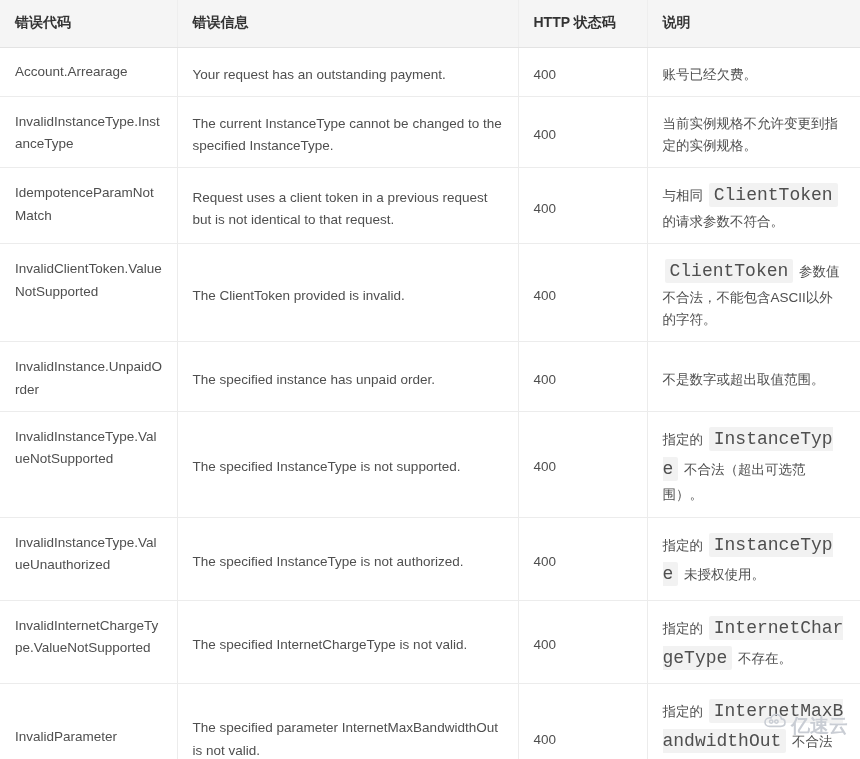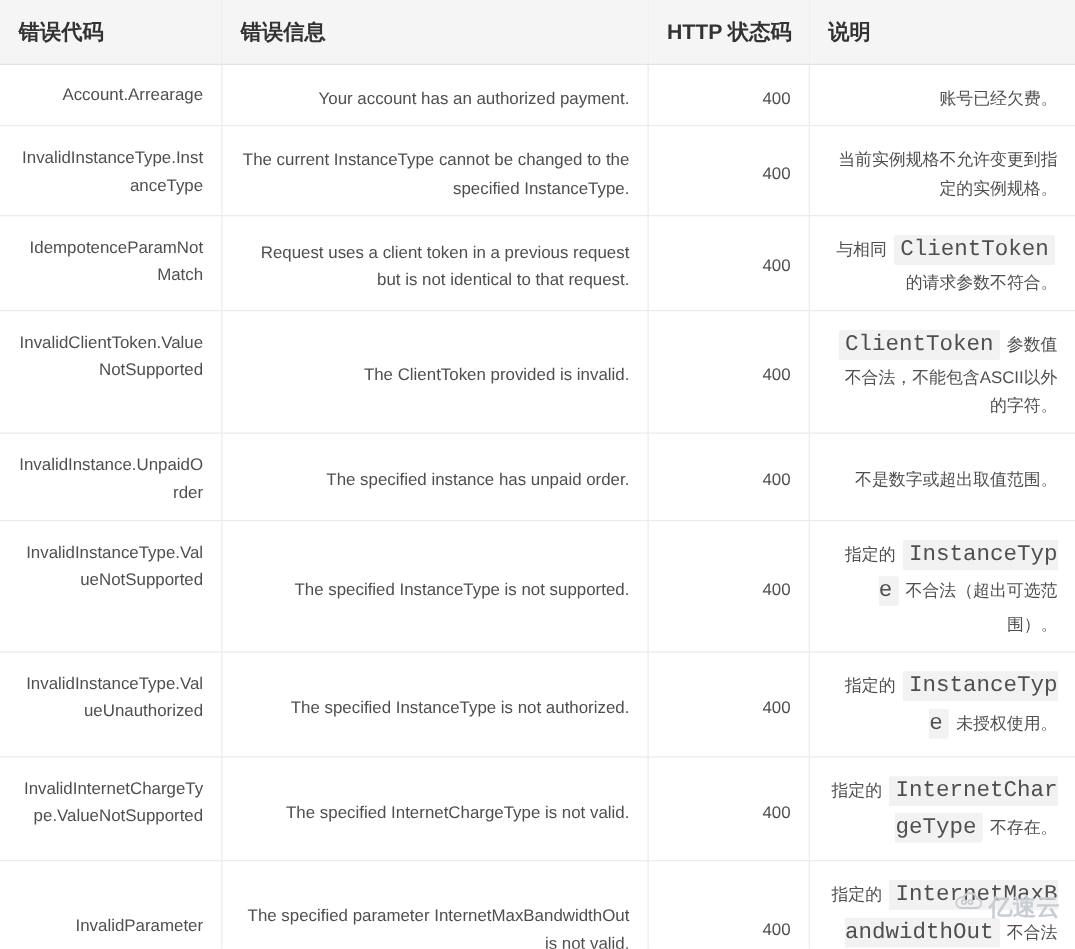--- a/index.html
+++ b/index.html
@@ -27,42 +27,41 @@
   table.err-table col.c-msg   { width: 341px; }
   table.err-table col.c-http  { width: 129px; }
   table.err-table col.c-desc  { width: 213px; }
 
   thead th {
     background: #f5f5f5;
     border-bottom: 1px solid #e3e3e3;
     border-right: 1px solid #eeeeee;
     color: #333333;
     font-weight: bold;
-    font-size: 17px;
+    font-size: 14px;
     text-align: left;
     padding: 14px 14px 14px 15px;
     height: 47px;
     box-sizing: border-box;
     vertical-align: middle;
     white-space: nowrap;
   }
   thead th:last-child { border-right: none; }
 
   tbody td {
     border-bottom: 1px solid #ececec;
     border-right: 1px solid #ececec;
     padding: 16px 14px 10px 15px;
     box-sizing: border-box;
     line-height: 1.65;
     color: #4f4f4f;
     vertical-align: middle;
     word-wrap: break-word;
     overflow-wrap: break-word;
     word-break: break-all;
-    text-align: right;
   }
   tbody td:last-child { border-right: none; }
   tbody tr:last-child td { border-bottom: 1px solid #ececec; }
 
   
   td.code-cell {
     word-break: break-all;
     vertical-align: top;
     padding-top: 14px;
   }
@@ -118,21 +117,21 @@
     <tr>
       <th>错误代码</th>
       <th>错误信息</th>
       <th>HTTP 状态码</th>
       <th>说明</th>
     </tr>
   </thead>
   <tbody id="tbody">
       <tr>
         <td class="code-cell single">Account.Arrearage</td>
-        <td class="msg-cell">Your account has an authorized payment.</td>
+        <td class="msg-cell">Your request has an outstanding payment.</td>
         <td class="http-cell">400</td>
         <td class="desc-cell"><span>账号已经欠费。</span></td>
       </tr>
       <tr>
         <td class="code-cell">InvalidInstanceType.InstanceType</td>
         <td class="msg-cell">The current InstanceType cannot be changed to the specified InstanceType.</td>
         <td class="http-cell">400</td>
         <td class="desc-cell"><span>当前实例规格不允许变更到指定的实例规格。</span></td>
       </tr>
       <tr>

